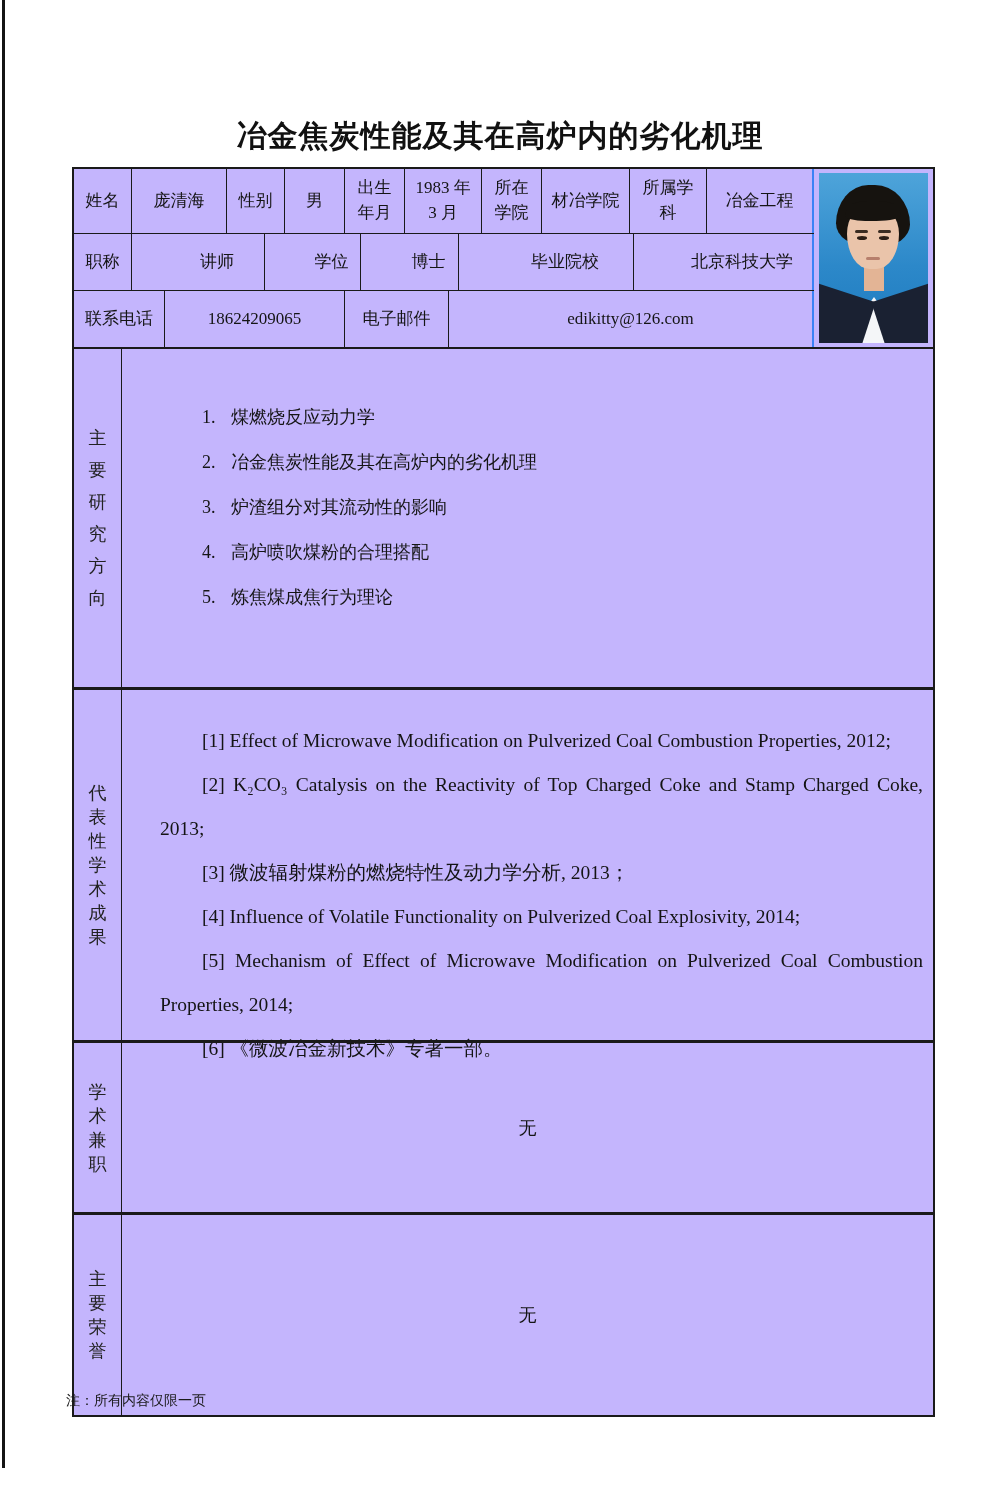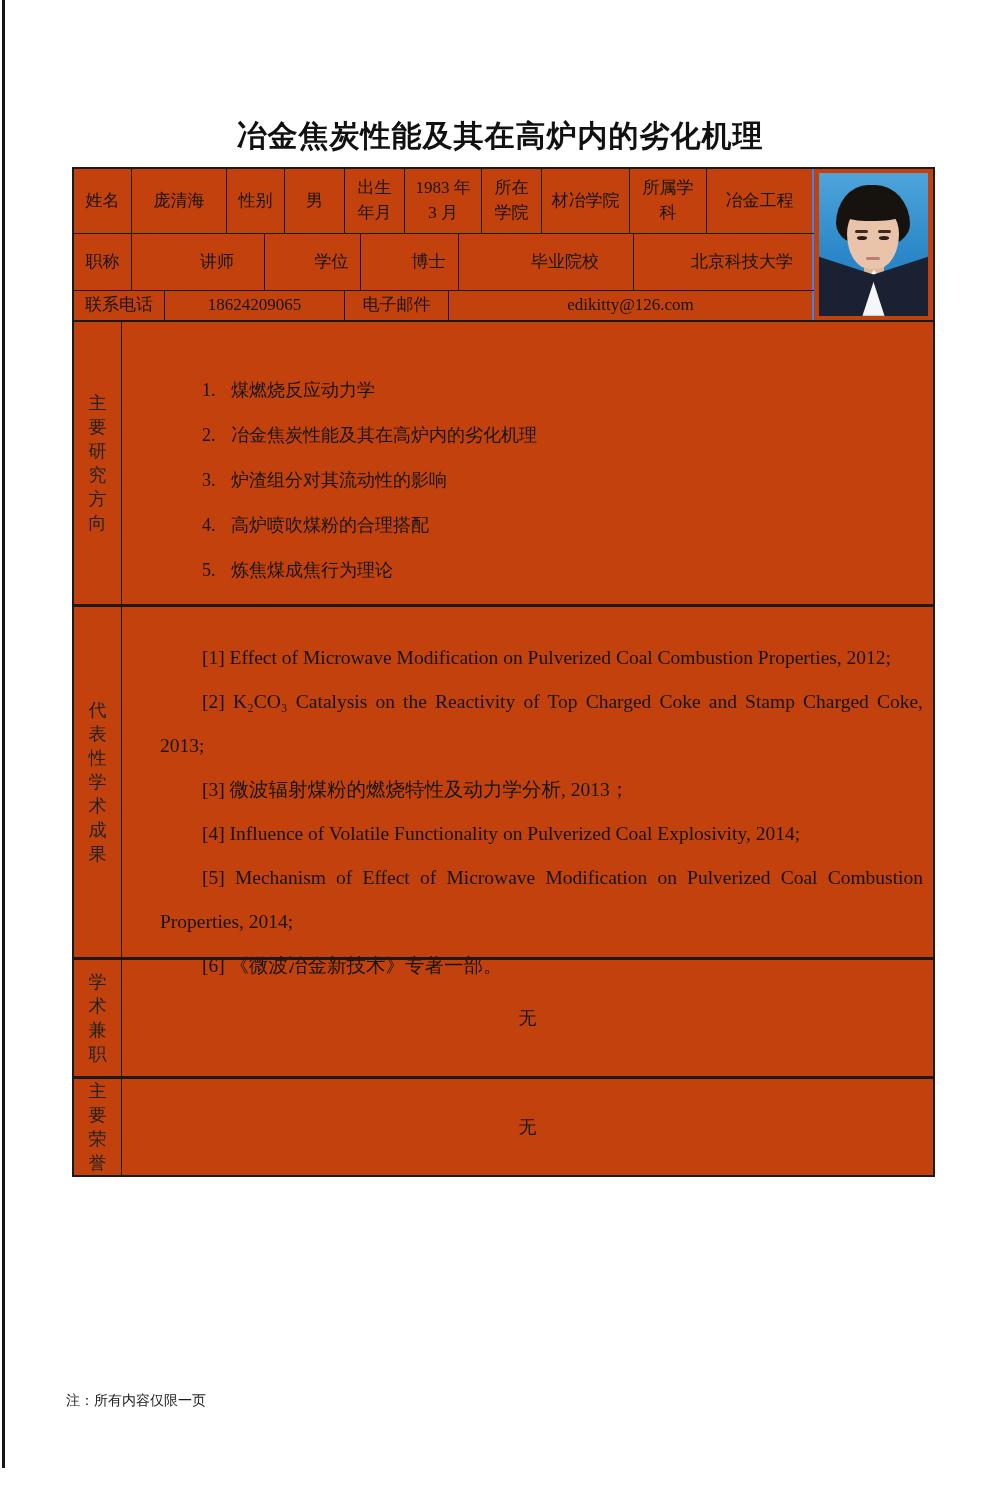--- a/index.html
+++ b/index.html
@@ -13,23 +13,23 @@
     position: absolute; left: 2px; top: 0; width: 3px; height: 1468px;
     background: #141414;
   }
   .doc-title {
     position: absolute; top: 116px; left: 0; width: 1000px;
     text-align: center;
     font-family: "Liberation Sans", "DejaVu Sans", sans-serif;
     font-weight: bold; font-size: 30px; letter-spacing: 1px; color: #111;
   }
   .form-table {
-    position: absolute; left: 72px; top: 167px; width: 863px; height: 1010px;
+    position: absolute; left: 72px; top: 167px; width: 863px; height: 1250px;
     border: 2px solid #1a1a1a; display: flex; flex-direction: column;
-    background: #c2410c;
+    background: #c4b5fd;
   }
   
   .header-block { display: flex; height: 180px; border-bottom: 2px solid #1a1a1a; }
   .header-left { width: 740px; display: flex; flex-direction: column; }
   .hrow { display: flex; border-bottom: 1.5px solid #1a1a1a; }
   .hrow:last-child { border-bottom: none; }
   .cell {
     border-right: 1.5px solid #1a1a1a;
     display: flex; align-items: center; justify-content: center;
     text-align: center; font-size: 17px; line-height: 1.45;
@@ -91,21 +91,21 @@
   .section { display: flex; }
   .sep-thick { border-top: 3px solid #1a1a1a; }
   .section-label {
     width: 48px; border-right: 1.5px solid #1a1a1a;
     display: flex; align-items: center; justify-content: center;
   }
   .vtext {
     width: 20px; font-size: 18px; text-align: center;
     word-break: break-all; color: #222;
   }
-  .vtext.wide { line-height: 24px; text-align: center; }
+  .vtext.wide { line-height: 32px; text-align: center; }
   .vtext.mid  { line-height: 24px; }
   .section-content { flex: 1; }
   .research-list { padding: 57px 10px 0 40px; }
   .res-item { font-size: 18px; line-height: 22px; margin-bottom: 23px; margin-left: 40px; }
   .res-item .num { display: inline-block; min-width: 16px; margin-right: 13px; }
   .pub-list { padding: 29px 10px 0 6px; }
   .pub-list p {
     font-size: 19.5px; line-height: 44px; text-indent: 42px;
     text-align: justify; color: #141414; margin-left: 32px;
   }

